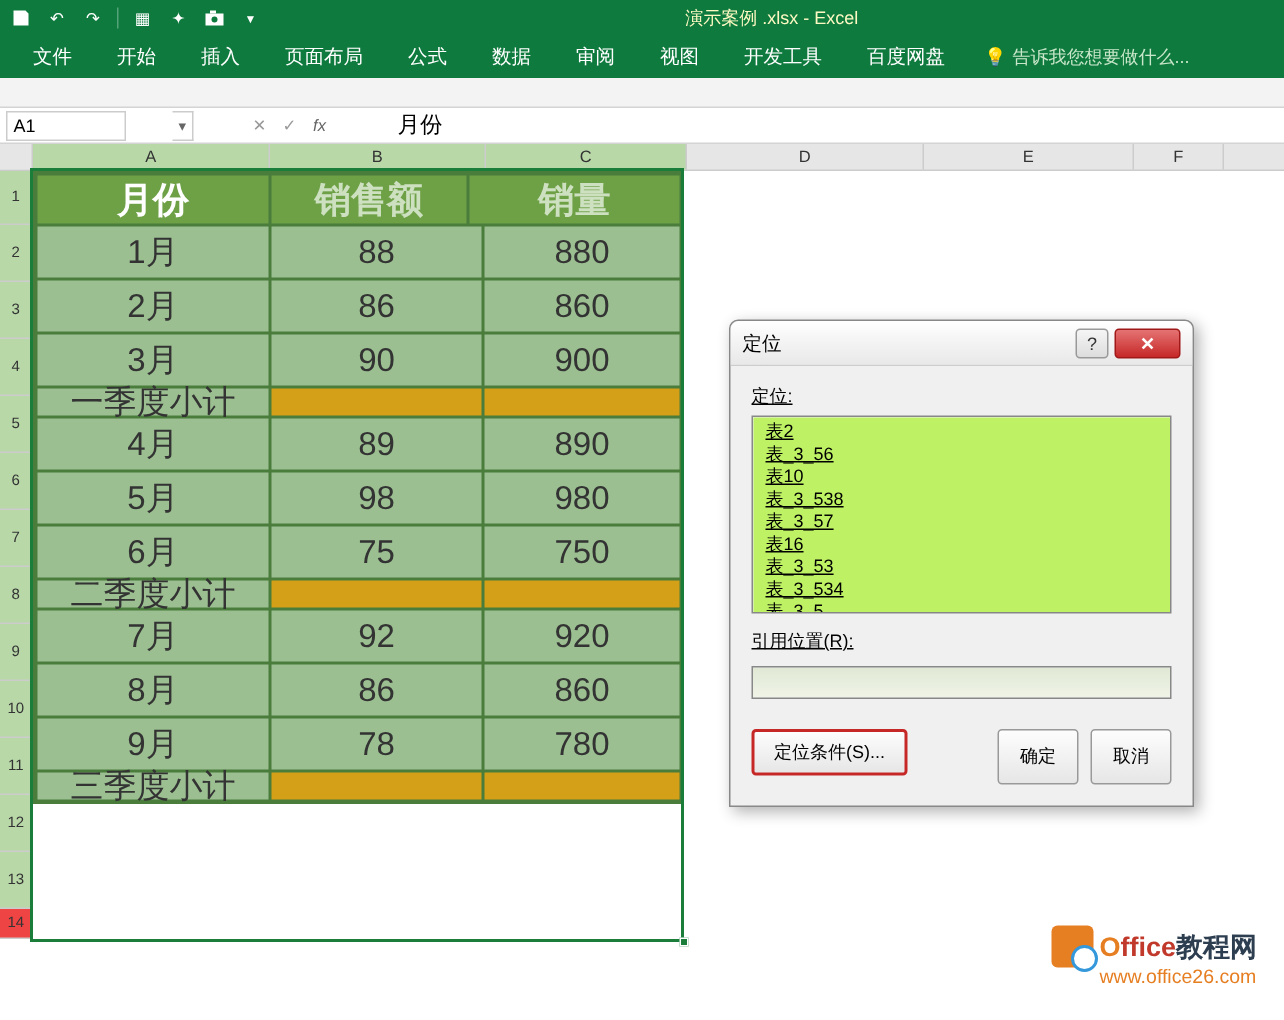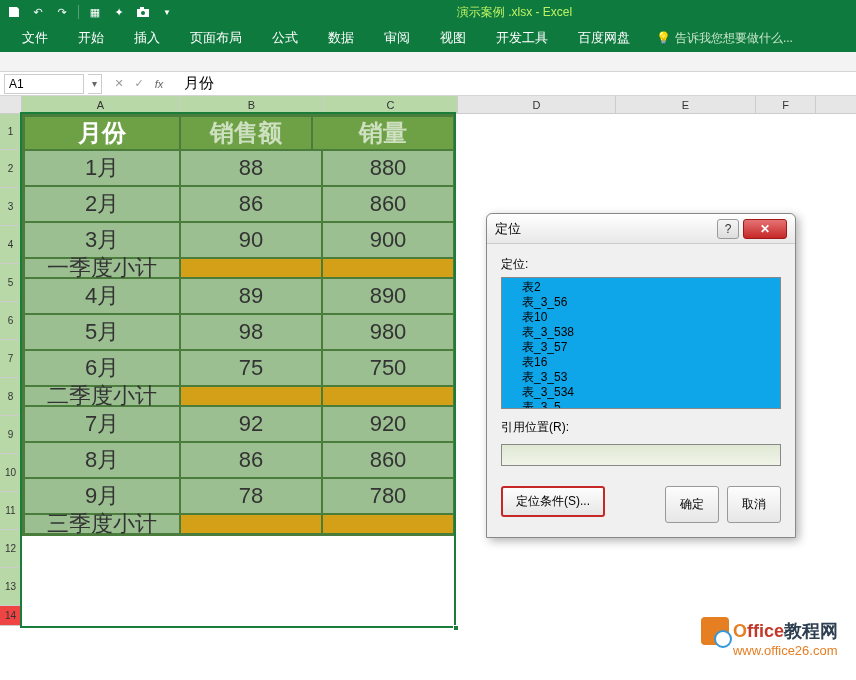--- a/index.html
+++ b/index.html
@@ -3,33 +3,33 @@
   <meta charset="utf-8">
   <style>
     * { box-sizing: border-box; margin: 0; padding: 0; font-family: "Microsoft YaHei", Arial, sans-serif; }
     body { width: 856px; height: 680px; background: #fff; overflow: hidden; position: relative; }
     
     
     .titlebar { background: #0e7a3e; height: 24px; display: flex; align-items: center; padding: 0 4px; }
     .qat { display: flex; gap: 4px; align-items: center; }
     .qat-btn { width: 20px; height: 20px; display: flex; align-items: center; justify-content: center; color: #fff; font-size: 11px; cursor: pointer; }
     .qat-sep { width: 1px; height: 14px; background: rgba(255,255,255,0.3); margin: 0 2px; }
-    .title-center { flex: 1; text-align: center; color: #bef264; font-size: 12px; }
+    .title-center { flex: 1; text-align: center; color: #fef9c3; font-size: 12px; }
     
     
     .ribbon-tabs { background: #0e7a3e; height: 28px; display: flex; align-items: center; padding: 0 8px; gap: 2px; }
     .ribbon-tab { color: #fff; font-size: 13px; padding: 4px 14px; cursor: pointer; }
     .tell-me { display: flex; align-items: center; color: #c8e6c9; font-size: 12px; margin-left: 10px; }
     .tell-me-icon { margin-right: 4px; }
     
     
     .ribbon-area { background: #f3f3f3; height: 20px; border-bottom: 1px solid #d4d4d4; }
     
     
-    .formula-row { display: flex; align-items: center; height: 24px; border-bottom: 1px solid #d4d4d4; background: #fff; }
+    .formula-row { display: flex; align-items: center; height: 24px; border-bottom: 1px solid #d4d4d4; background: #fff; gap: 27px; }
     .namebox { width: 80px; border: 1px solid #ccc; margin: 2px 4px; height: 20px; display: flex; align-items: center; padding: 0 4px; font-size: 12px; }
     .namebox-dd { width: 14px; height: 20px; border: 1px solid #ccc; border-left: none; display: flex; align-items: center; justify-content: center; color: #666; font-size: 10px; }
     .fb-btns { display: flex; gap: 2px; margin: 0 8px; }
     .fb-btn { width: 18px; height: 18px; display: flex; align-items: center; justify-content: center; color: #999; font-size: 11px; }
     .fb-btn.fx { font-style: italic; color: #666; }
     .formula-input { flex: 1; padding: 0 8px; font-size: 15px; }
     
     
     .sheet { position: relative; overflow: hidden; height: 570px; }
     .col-headers { display: flex; height: 18px; background: #e6e6e6; border-bottom: 1px solid #ccc; }
@@ -64,23 +64,23 @@
     .selection-outline { position: absolute; left: -2px; top: -2px; width: 436px; height: 516px; border: 2px solid #1a7e3a; pointer-events: none; }
     .selection-handle { position: absolute; right: -5px; bottom: -5px; width: 6px; height: 6px; background: #1a7e3a; border: 1px solid #fff; }
     
     
     .dialog { position: absolute; left: 486px; top: 213px; width: 310px; background: #f0f0f0; border: 1px solid #888; border-radius: 6px 6px 0 0; box-shadow: 3px 3px 10px rgba(0,0,0,0.3); }
     .dlg-title { background: linear-gradient(#fff, #e8e8e8); height: 30px; border-radius: 6px 6px 0 0; display: flex; align-items: center; padding: 0 8px; border-bottom: 1px solid #ccc; }
     .dlg-title-text { flex: 1; font-size: 13px; }
     .dlg-help { width: 22px; height: 20px; background: linear-gradient(#f5f5f5, #ddd); border: 1px solid #999; border-radius: 3px; display: flex; align-items: center; justify-content: center; font-size: 12px; color: #333; margin-right: 4px; cursor: pointer; }
     .dlg-close { width: 44px; height: 20px; background: linear-gradient(#e57373, #c62828); border: 1px solid #a01818; border-radius: 3px; display: flex; align-items: center; justify-content: center; cursor: pointer; }
     .dlg-close-x { color: #fff; font-size: 12px; font-weight: bold; }
-    .dlg-body { padding: 12px 14px; }
+    .dlg-body { padding: 12px 14px; text-decoration: underline; }
     .dlg-label { font-size: 12px; margin-bottom: 4px; }
-    .dlg-list { background: #0ea5e9; border: 1px solid #888; height: 132px; overflow-y: scroll; font-size: 12px; padding: 2px 20px; line-height: 15px; }
+    .dlg-list { background: #bef264; border: 1px solid #888; height: 132px; overflow-y: scroll; font-size: 12px; padding: 2px 8px; line-height: 15px; }
     .dlg-list-item { cursor: pointer; }
     .dlg-input { width: 100%; height: 22px; background: linear-gradient(#e0e8d4, #f0f4e8); border: 1px solid #888; margin-top: 4px; }
     .dlg-buttons { display: flex; gap: 8px; justify-content: flex-start; padding: 8px 14px 14px; }
     .dlg-btn { height: 37px; padding: 0 14px; background: linear-gradient(#fdfdfd, #e6e6e6); border: 1px solid #999; border-radius: 3px; font-size: 12px; cursor: pointer; }
     .dlg-btn.highlight { border: 2px solid #c62828; padding: 0 13px; height: 31px; }
     
     
     .watermark { position: absolute; right: 18px; bottom: 22px; text-align: left; }
     .wm-top { display: flex; align-items: center; }
     .wm-icon { width: 28px; height: 28px; background: #e67e22; border-radius: 4px; margin-right: 4px; position: relative; }

